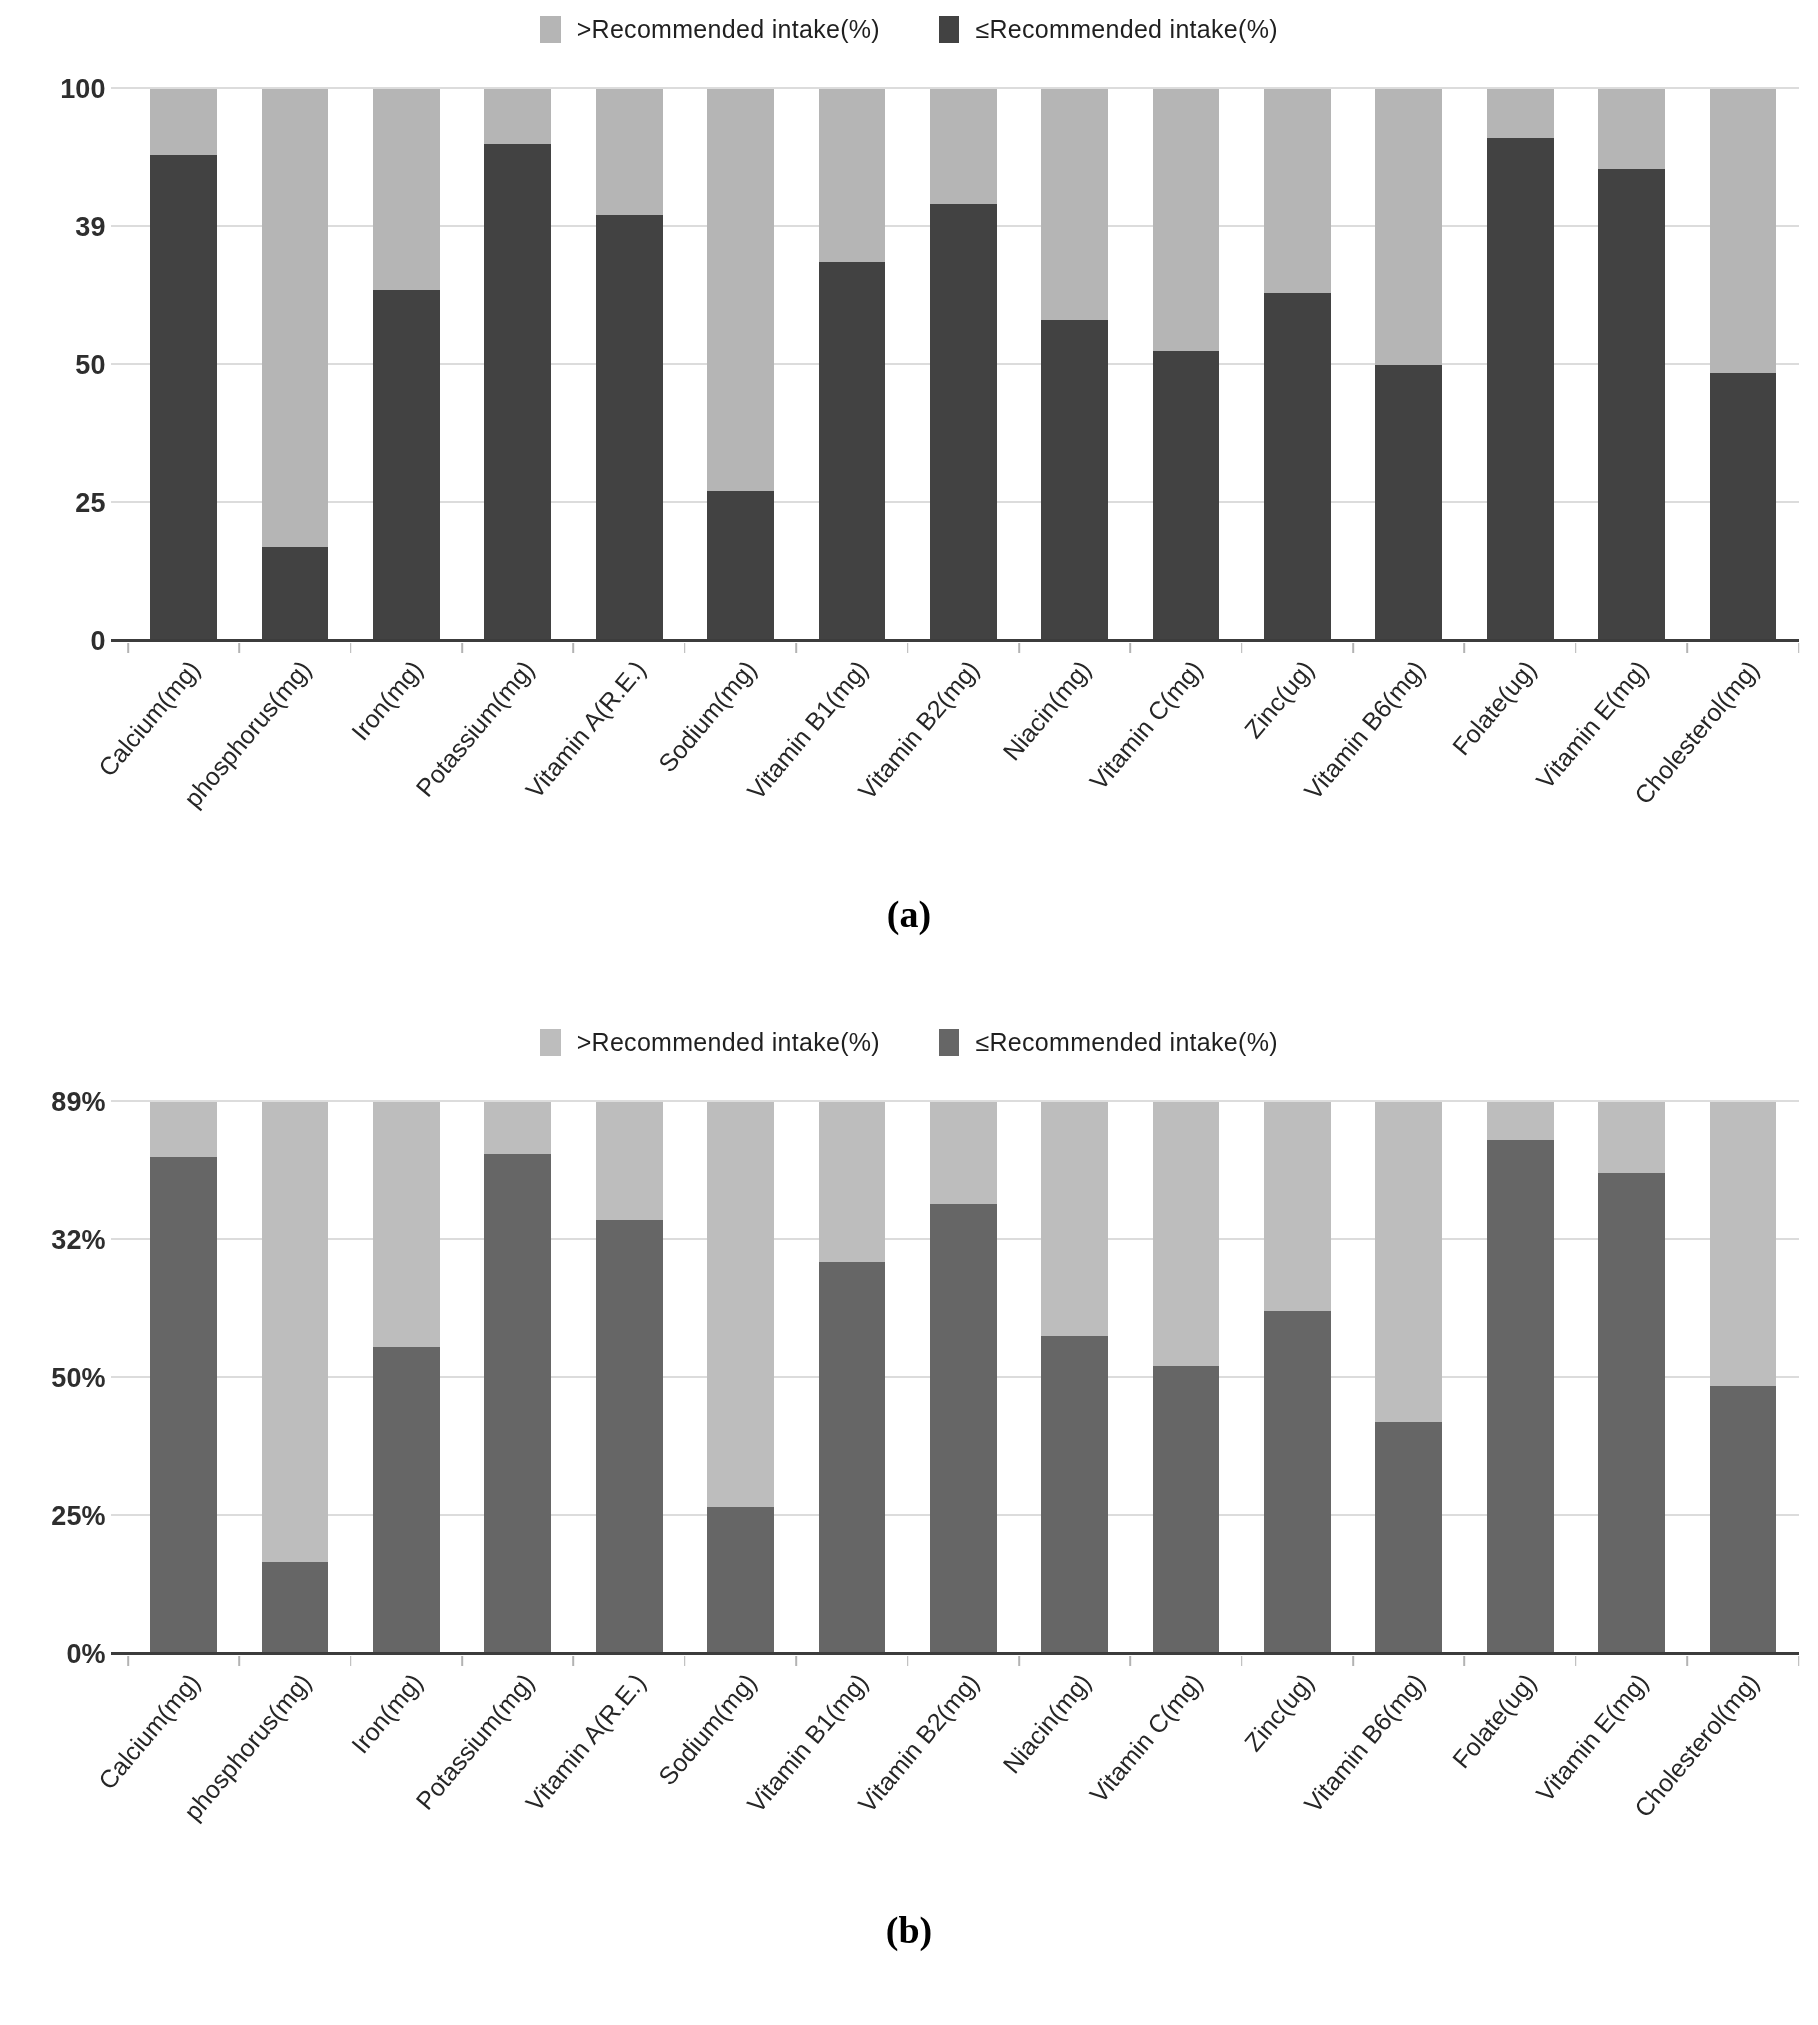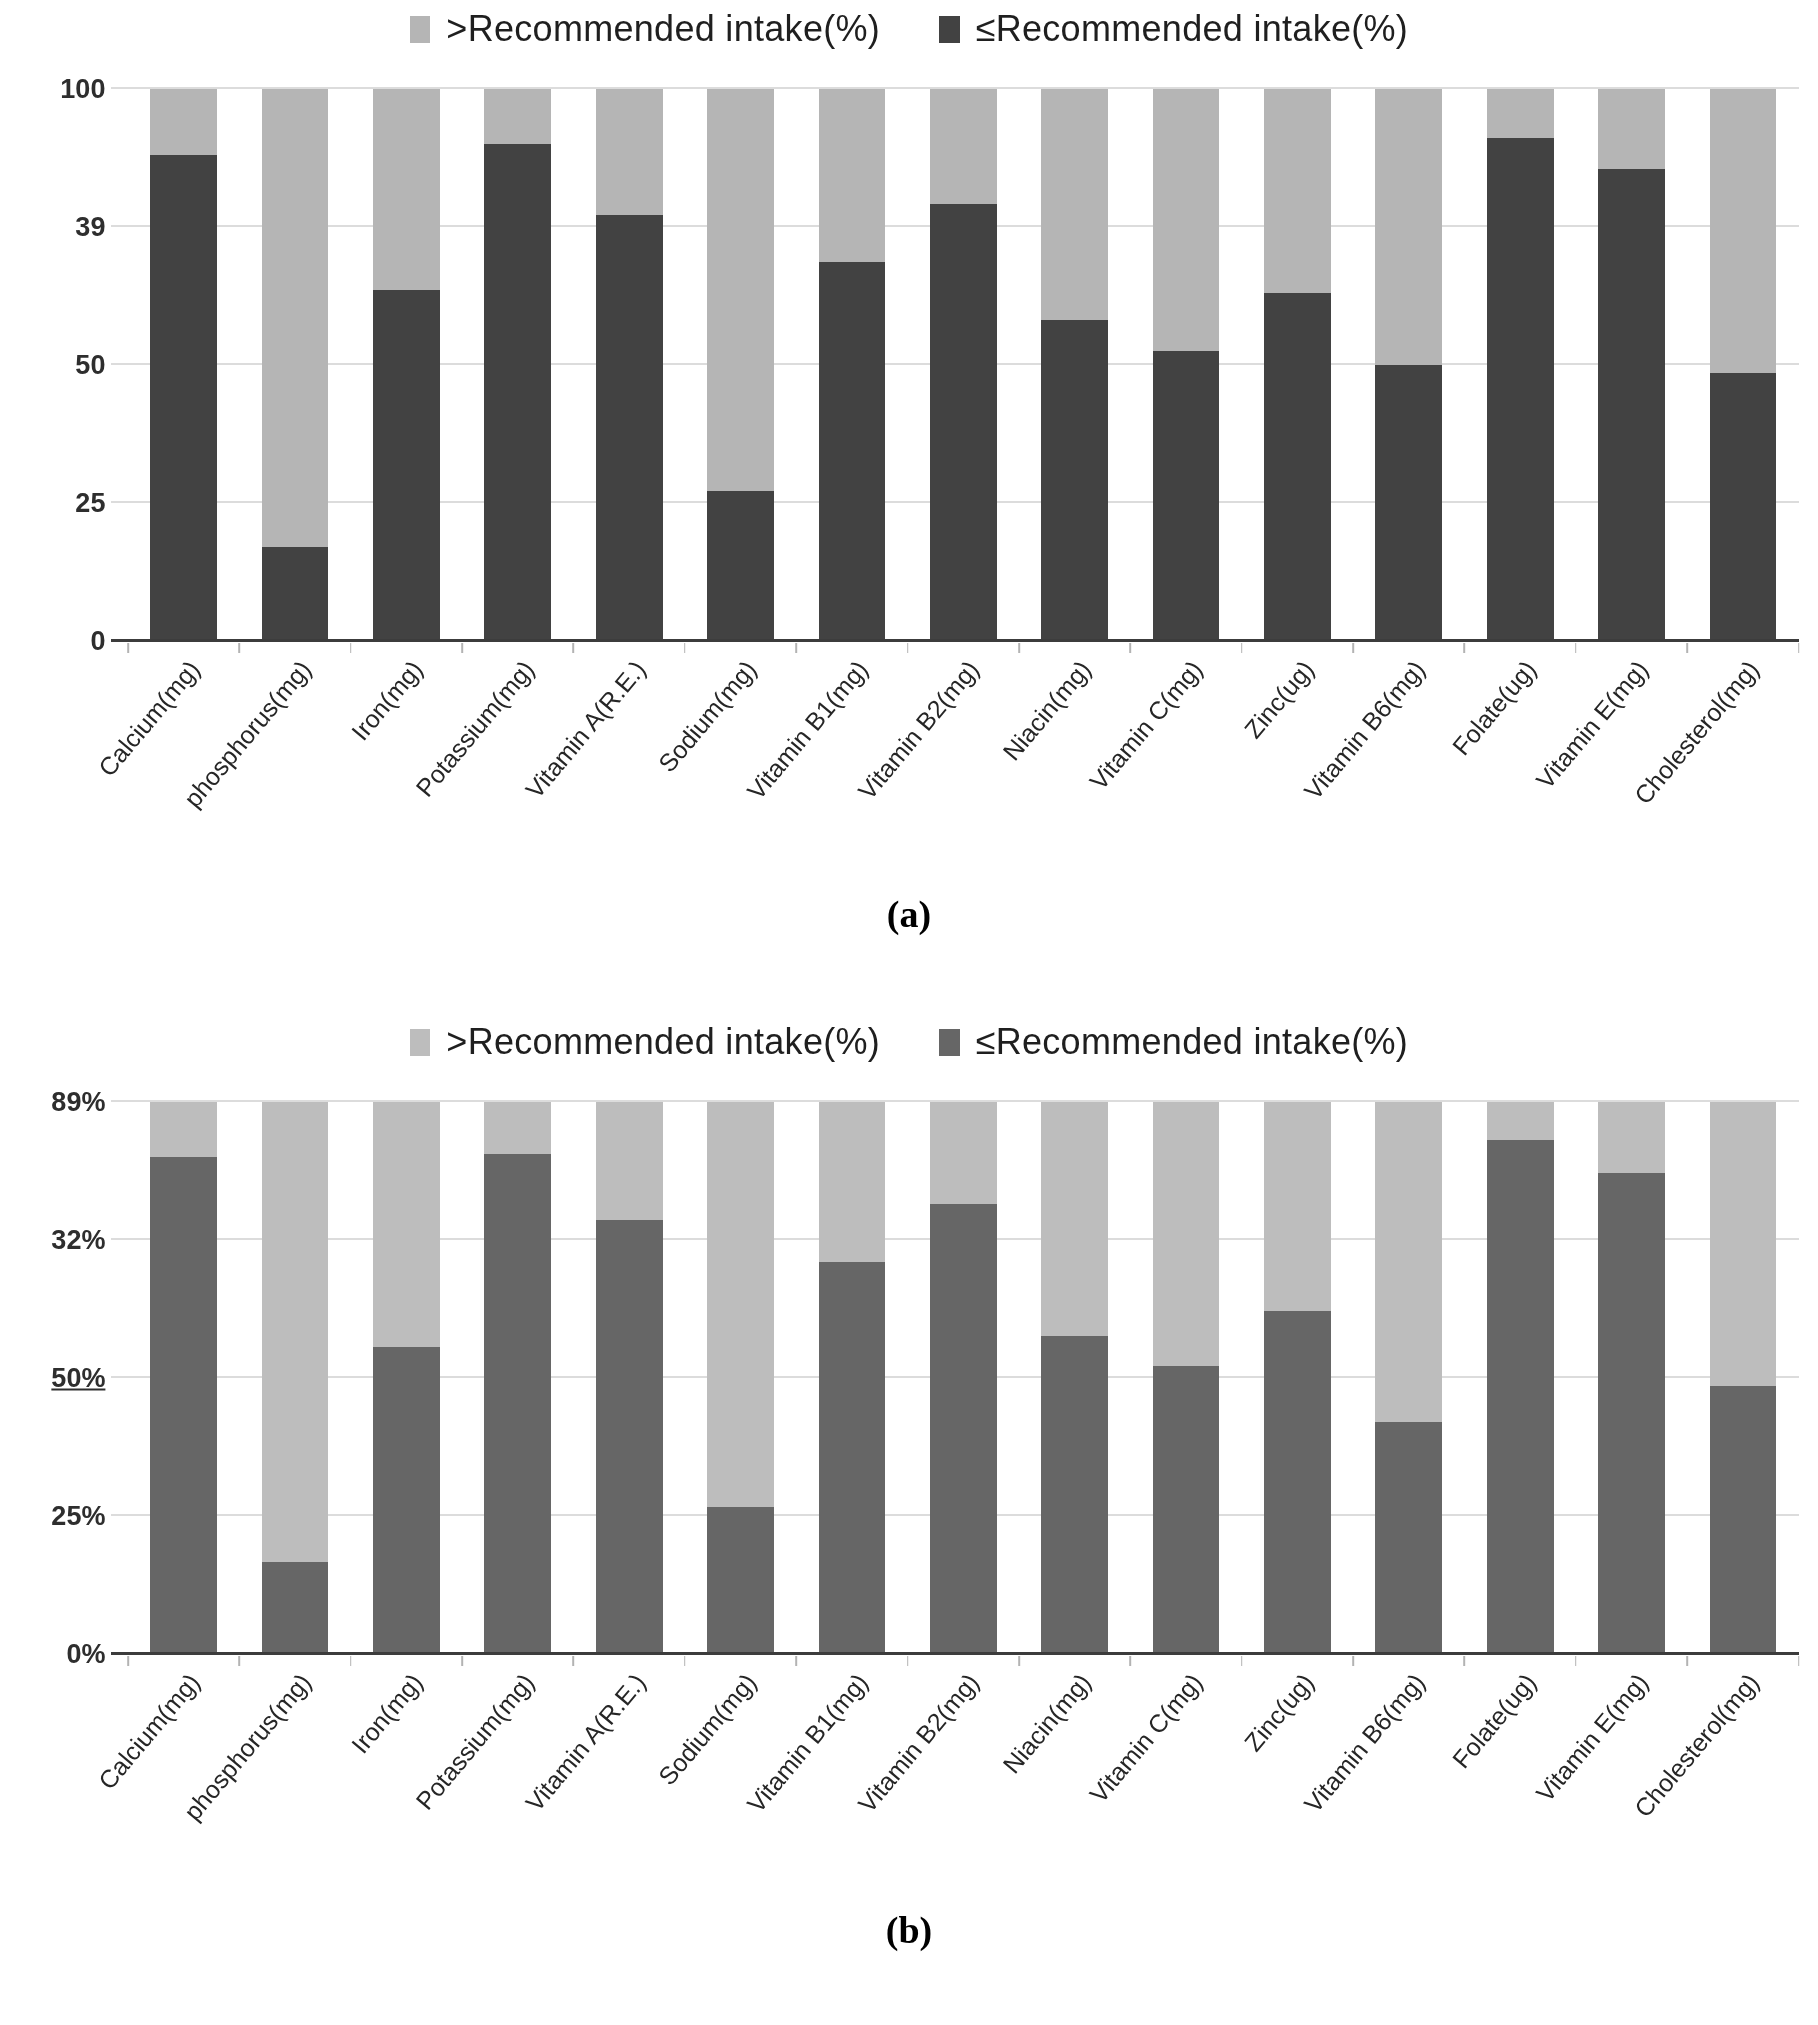--- a/index.html
+++ b/index.html
@@ -35,21 +35,21 @@
     display: flex;
     align-items: center;
   }
   .swatch {
     width: 20.5px;
     height: 27px;
     margin-right: 16px;
     display: inline-block;
   }
   .legend-label {
-    font-size: 36px;
+    font-size: 25px;
     color: #1f1f1f;
     letter-spacing: 0.3px;
   }
 
   
   .plot {
     position: relative;
     margin-left: 128px;
     margin-right: 19.4px;
     height: 552px;
@@ -330,21 +330,21 @@
         <span class="swatch" style="background: rgb(102, 102, 102);"></span>
         <span class="legend-label">≤Recommended intake(%)</span>
       </span>
     </div>
     <div class="plot" id="plot-b">
         <div class="gridline" style="bottom: calc(100% - 0.5px);"></div>
         <span class="ytick-label" style="bottom: 100%;">89%</span>
         <div class="gridline" style="bottom: calc(75% - 0.5px);"></div>
         <span class="ytick-label" style="bottom: 75%;">32%</span>
         <div class="gridline" style="bottom: calc(50% - 0.5px);"></div>
-        <span class="ytick-label" style="bottom: 50%; text-decoration: underline;">50%</span>
+        <span class="ytick-label" style="bottom: 50%;">50%</span>
         <div class="gridline" style="bottom: calc(25% - 0.5px);"></div>
         <span class="ytick-label" style="bottom: 25%;">25%</span>
         <span class="ytick-label" style="bottom: 0%;">0%</span>
         <div class="bars">
           <div class="bar-slot">
             <div class="bar" style="background: rgb(189, 189, 189);">
               <div class="bar-fill" style="height: 90%; background: rgb(102, 102, 102);"></div>
             </div>
           </div>
           <div class="bar-slot">

